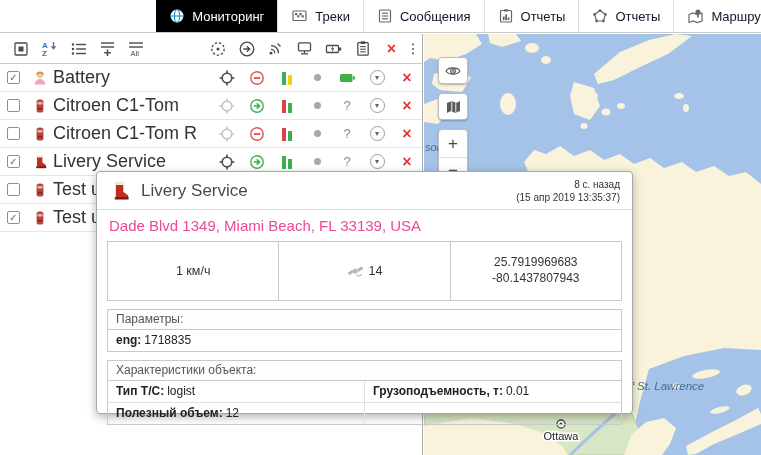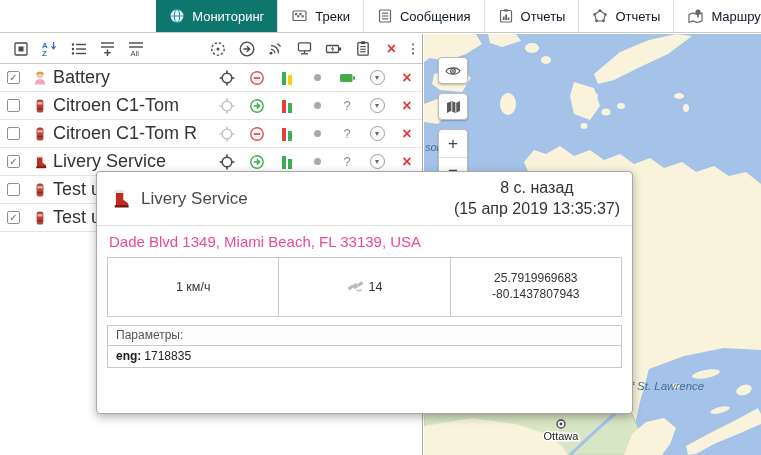--- a/index.html
+++ b/index.html
@@ -9,21 +9,21 @@
   
   .topbar { position:absolute; left:0; top:0; width:761px; height:33px; background:#fff;
             border-bottom:1px solid #c9c9c9; display:flex; align-items:stretch; }
   .brand { display:flex; align-items:center; padding:0 10px 0 12px; width:188px;margin-top:44px; }
   .brand-primary { font-size:20px; font-weight:bold; color:#1d3e63; letter-spacing:-0.5px; margin-left:7px; }
   .brand-secondary { font-size:20px; font-style:italic; color:#737373; letter-spacing:-0.5px; }
   .brand-tick { color:#0e95d4; font-size:13px; font-weight:bold; margin-left:1px; margin-top:-10px; }
   .tabs { display:flex; flex:1; }
   .tab { display:flex; align-items:center; gap:7px; padding:0 13px; font-size:13px; color:#0f172a;
          border-left:1px solid #ddd; cursor:pointer; white-space:nowrap; }
-  .tab.active { background:#0f766e; color:#fff; border-left:none; }
+  .tab.active { background:#000000; color:#fff; border-left:none; }
   .tab svg { flex:none; }
 
   
   .panel { position:absolute; left:0; top:34px; width:423px; height:421px; background:#fff;
            border-right:1px solid #aaa; z-index:2; }
   .ptoolbar { height:30px; border-bottom:1px solid #c9c9c9; display:flex; align-items:center; padding:0 2px 0 6px; }
   .tool { width:29px; height:28px; display:flex; align-items:center; justify-content:center; cursor:pointer; }
   .tool.narrow { width:14px; }
   .spacer { flex:1; }
   .unit-row { height:28px; border-bottom:1px solid #e4e4e4; display:flex; align-items:center; }
@@ -54,21 +54,21 @@
                 border-radius:4px; box-shadow:0 1px 2px rgba(0,0,0,.25); }
   .zoom-btn { height:27px; display:flex; align-items:center; justify-content:center; font-size:17px;
               color:#444; cursor:pointer; }
   .zoom-btn + .zoom-btn { border-top:1px solid #ddd; }
 
   
   .popup { position:absolute; left:96px; top:171px; width:537px; height:243px; background:#fff;
            border:1px solid #a8a8a8; border-radius:4px; box-shadow:0 3px 10px rgba(0,0,0,.3); z-index:10; }
   .pp-header { display:flex; align-items:center; padding:6px 12px 5px; border-bottom:1px solid #ddd; }
   .pp-title { font-size:17px; color:#4a4a4a; margin-left:10px; }
-  .pp-time { margin-left:auto; text-align:center; font-size:16px; color:#333; line-height:1.3; }
+  .pp-time { margin-left:auto; text-align:right; font-size:10px; color:#333; line-height:1.3; }
   .pp-address { padding:7px 12px 6px; font-size:15px; color:#ec4899; }
   .pp-info { margin:1px 10px 8px; border:1px solid #c9c9c9; display:flex; height:60px; }
   .pp-info-cell { flex:1; display:flex; align-items:center; justify-content:center; gap:5px;
                   font-size:12.5px; color:#333; }
   .pp-info-cell + .pp-info-cell { border-left:1px solid #c9c9c9; }
   .pp-coords { font-size:12px; line-height:1.3; text-align:center; }
   .pp-section { margin:0 10px 8px; border:1px solid #c9c9c9; }
   .pp-sec-title { padding:2px 8px 3px; font-size:12px; color:#555; border-bottom:1px solid #c9c9c9; background:#fdfdfd; }
   .pp-grid-row { display:flex; }
   .pp-grid-row + .pp-grid-row { border-top:1px solid #e0e0e0; }
@@ -564,13 +564,30 @@
     </div>
   </div>
   <div class="pp-section">
     <div class="pp-sec-title">Параметры:</div>
     <div class="pp-grid-row">
       <div class="pp-cell">
         <span class="pp-lbl">eng:</span><span>1718835</span>
       </div>
     </div>
   </div>
+  <div class="pp-section">
+    <div class="pp-sec-title">Характеристики объекта:</div>
+    <div class="pp-grid-row">
+      <div class="pp-cell">
+        <span class="pp-lbl">Тип Т/С:</span><span>logist</span>
+      </div>
+      <div class="pp-cell">
+        <span class="pp-lbl">Грузоподъемность, т:</span><span>0.01</span>
+      </div>
+    </div>
+    <div class="pp-grid-row">
+      <div class="pp-cell">
+        <span class="pp-lbl">Полезный объем:</span><span>12</span>
+      </div>
+      <div class="pp-cell"></div>
+    </div>
+  </div>
 </div>
 
 </body></html>

